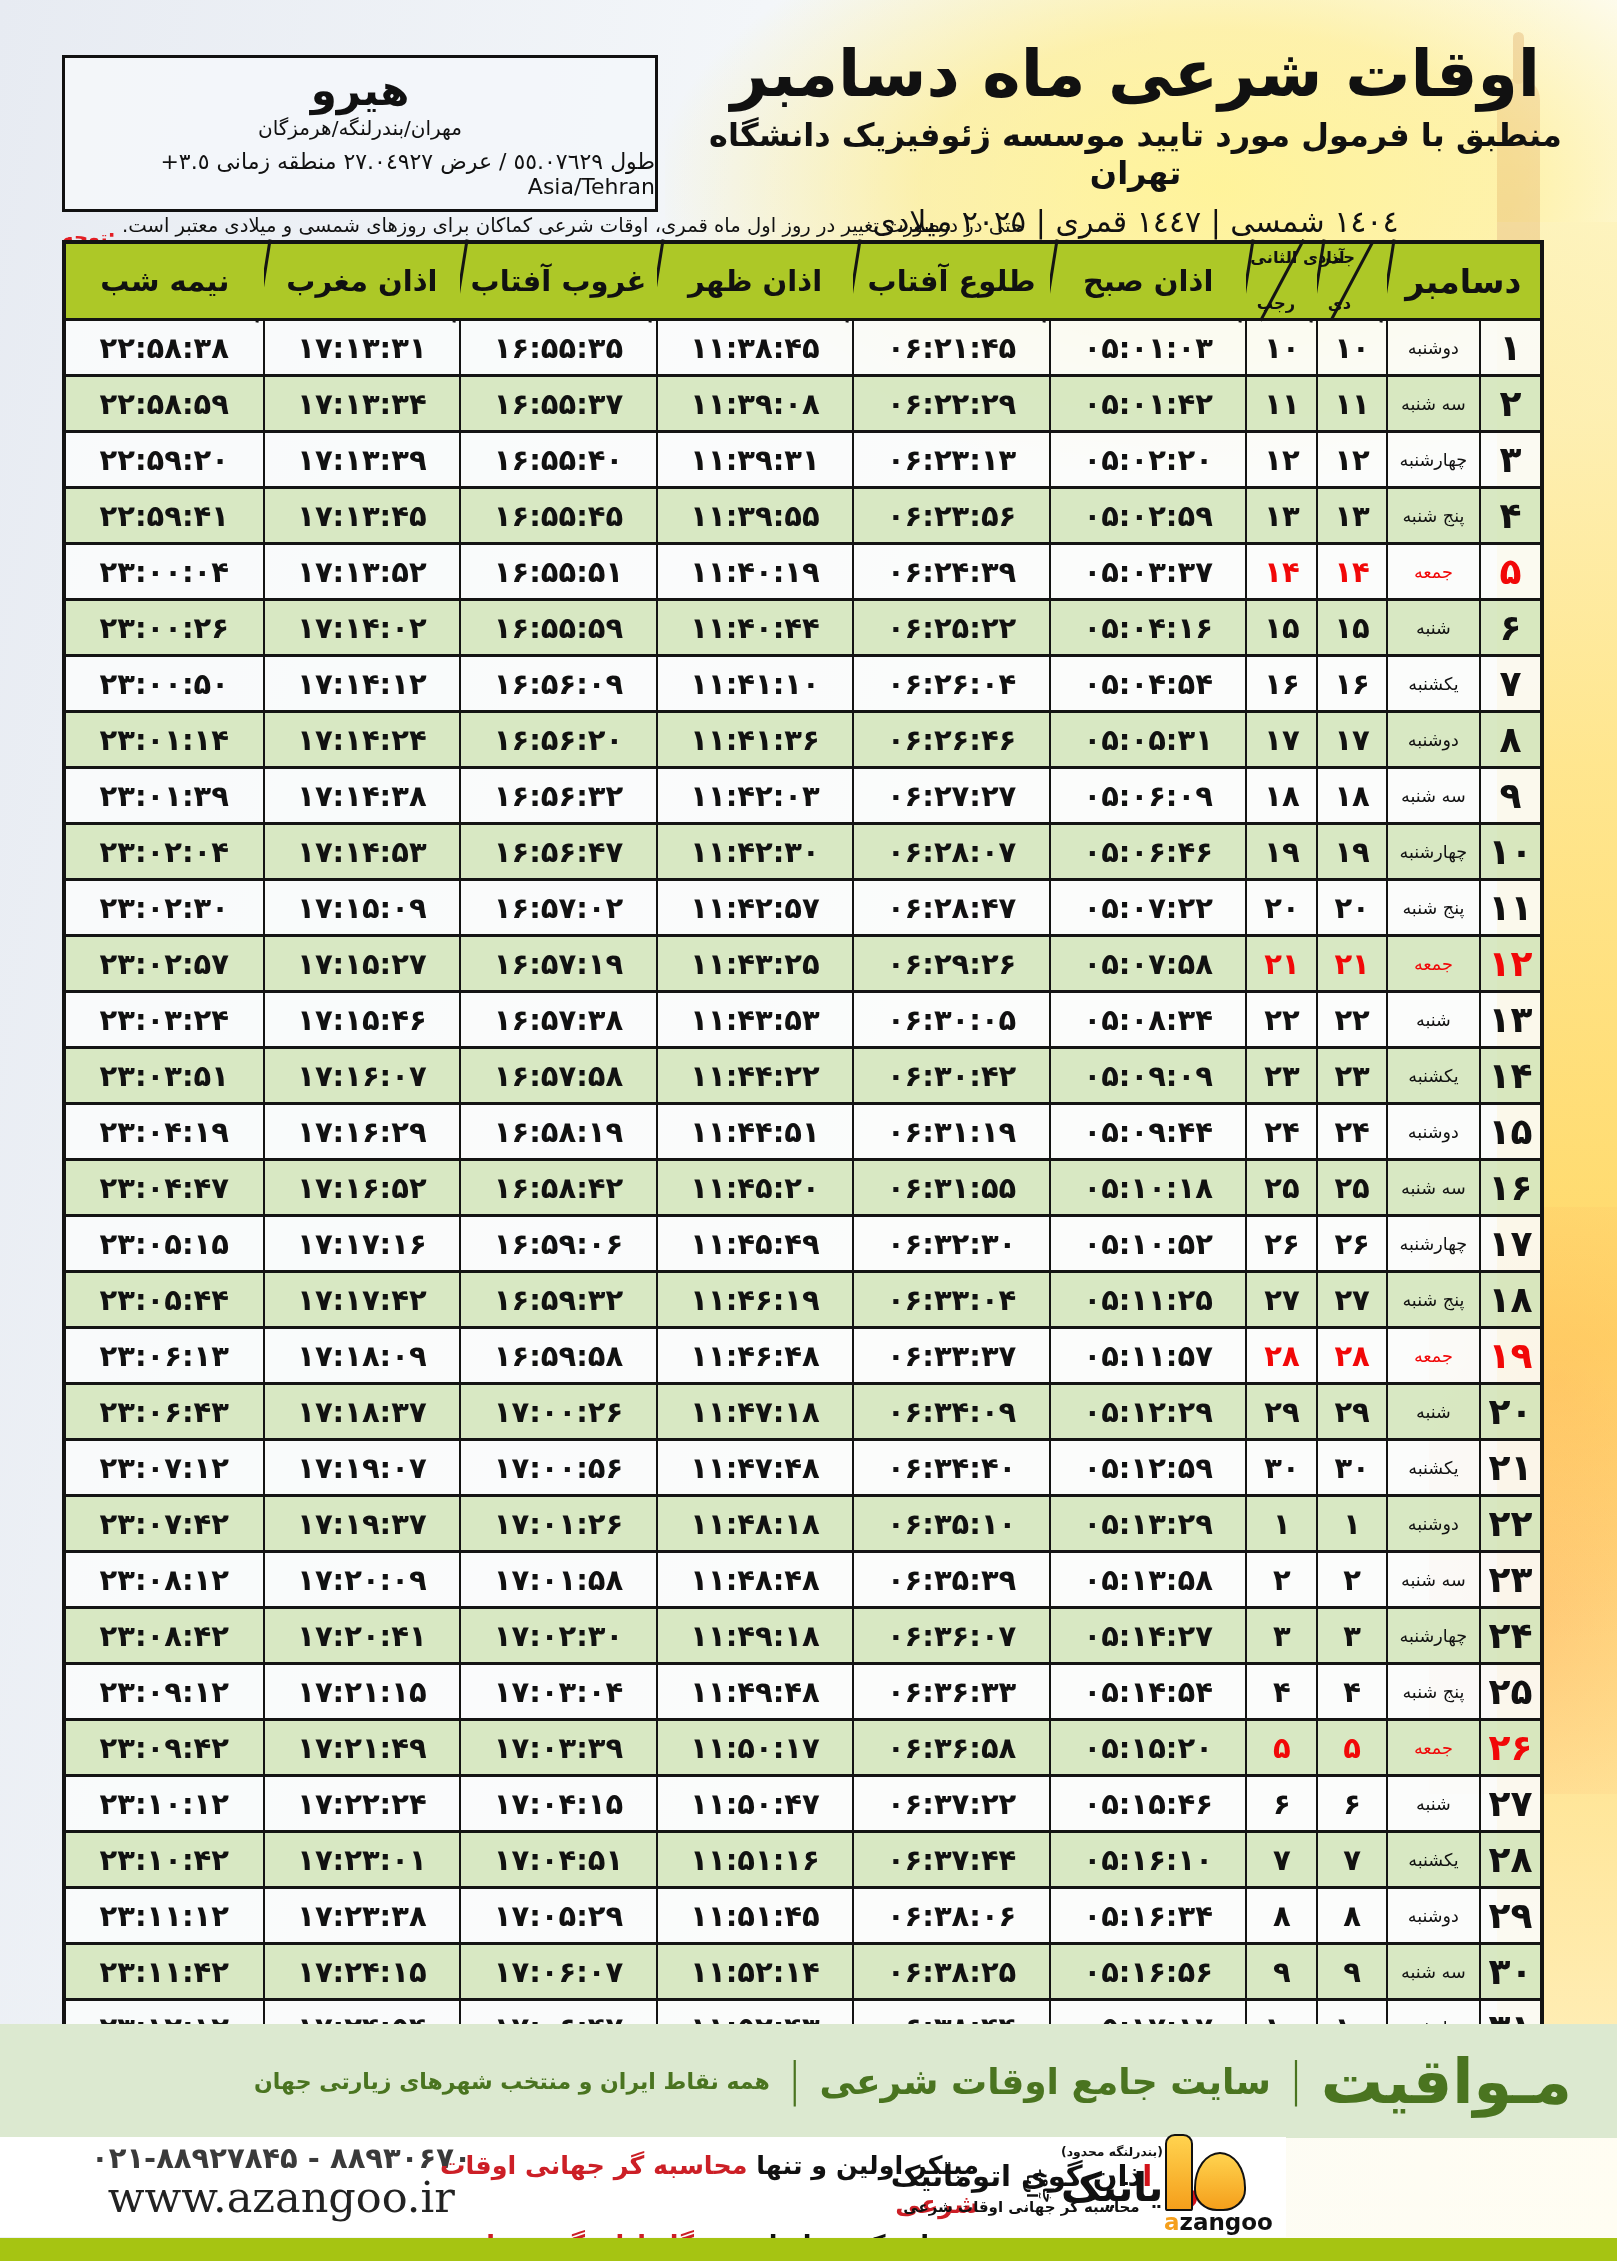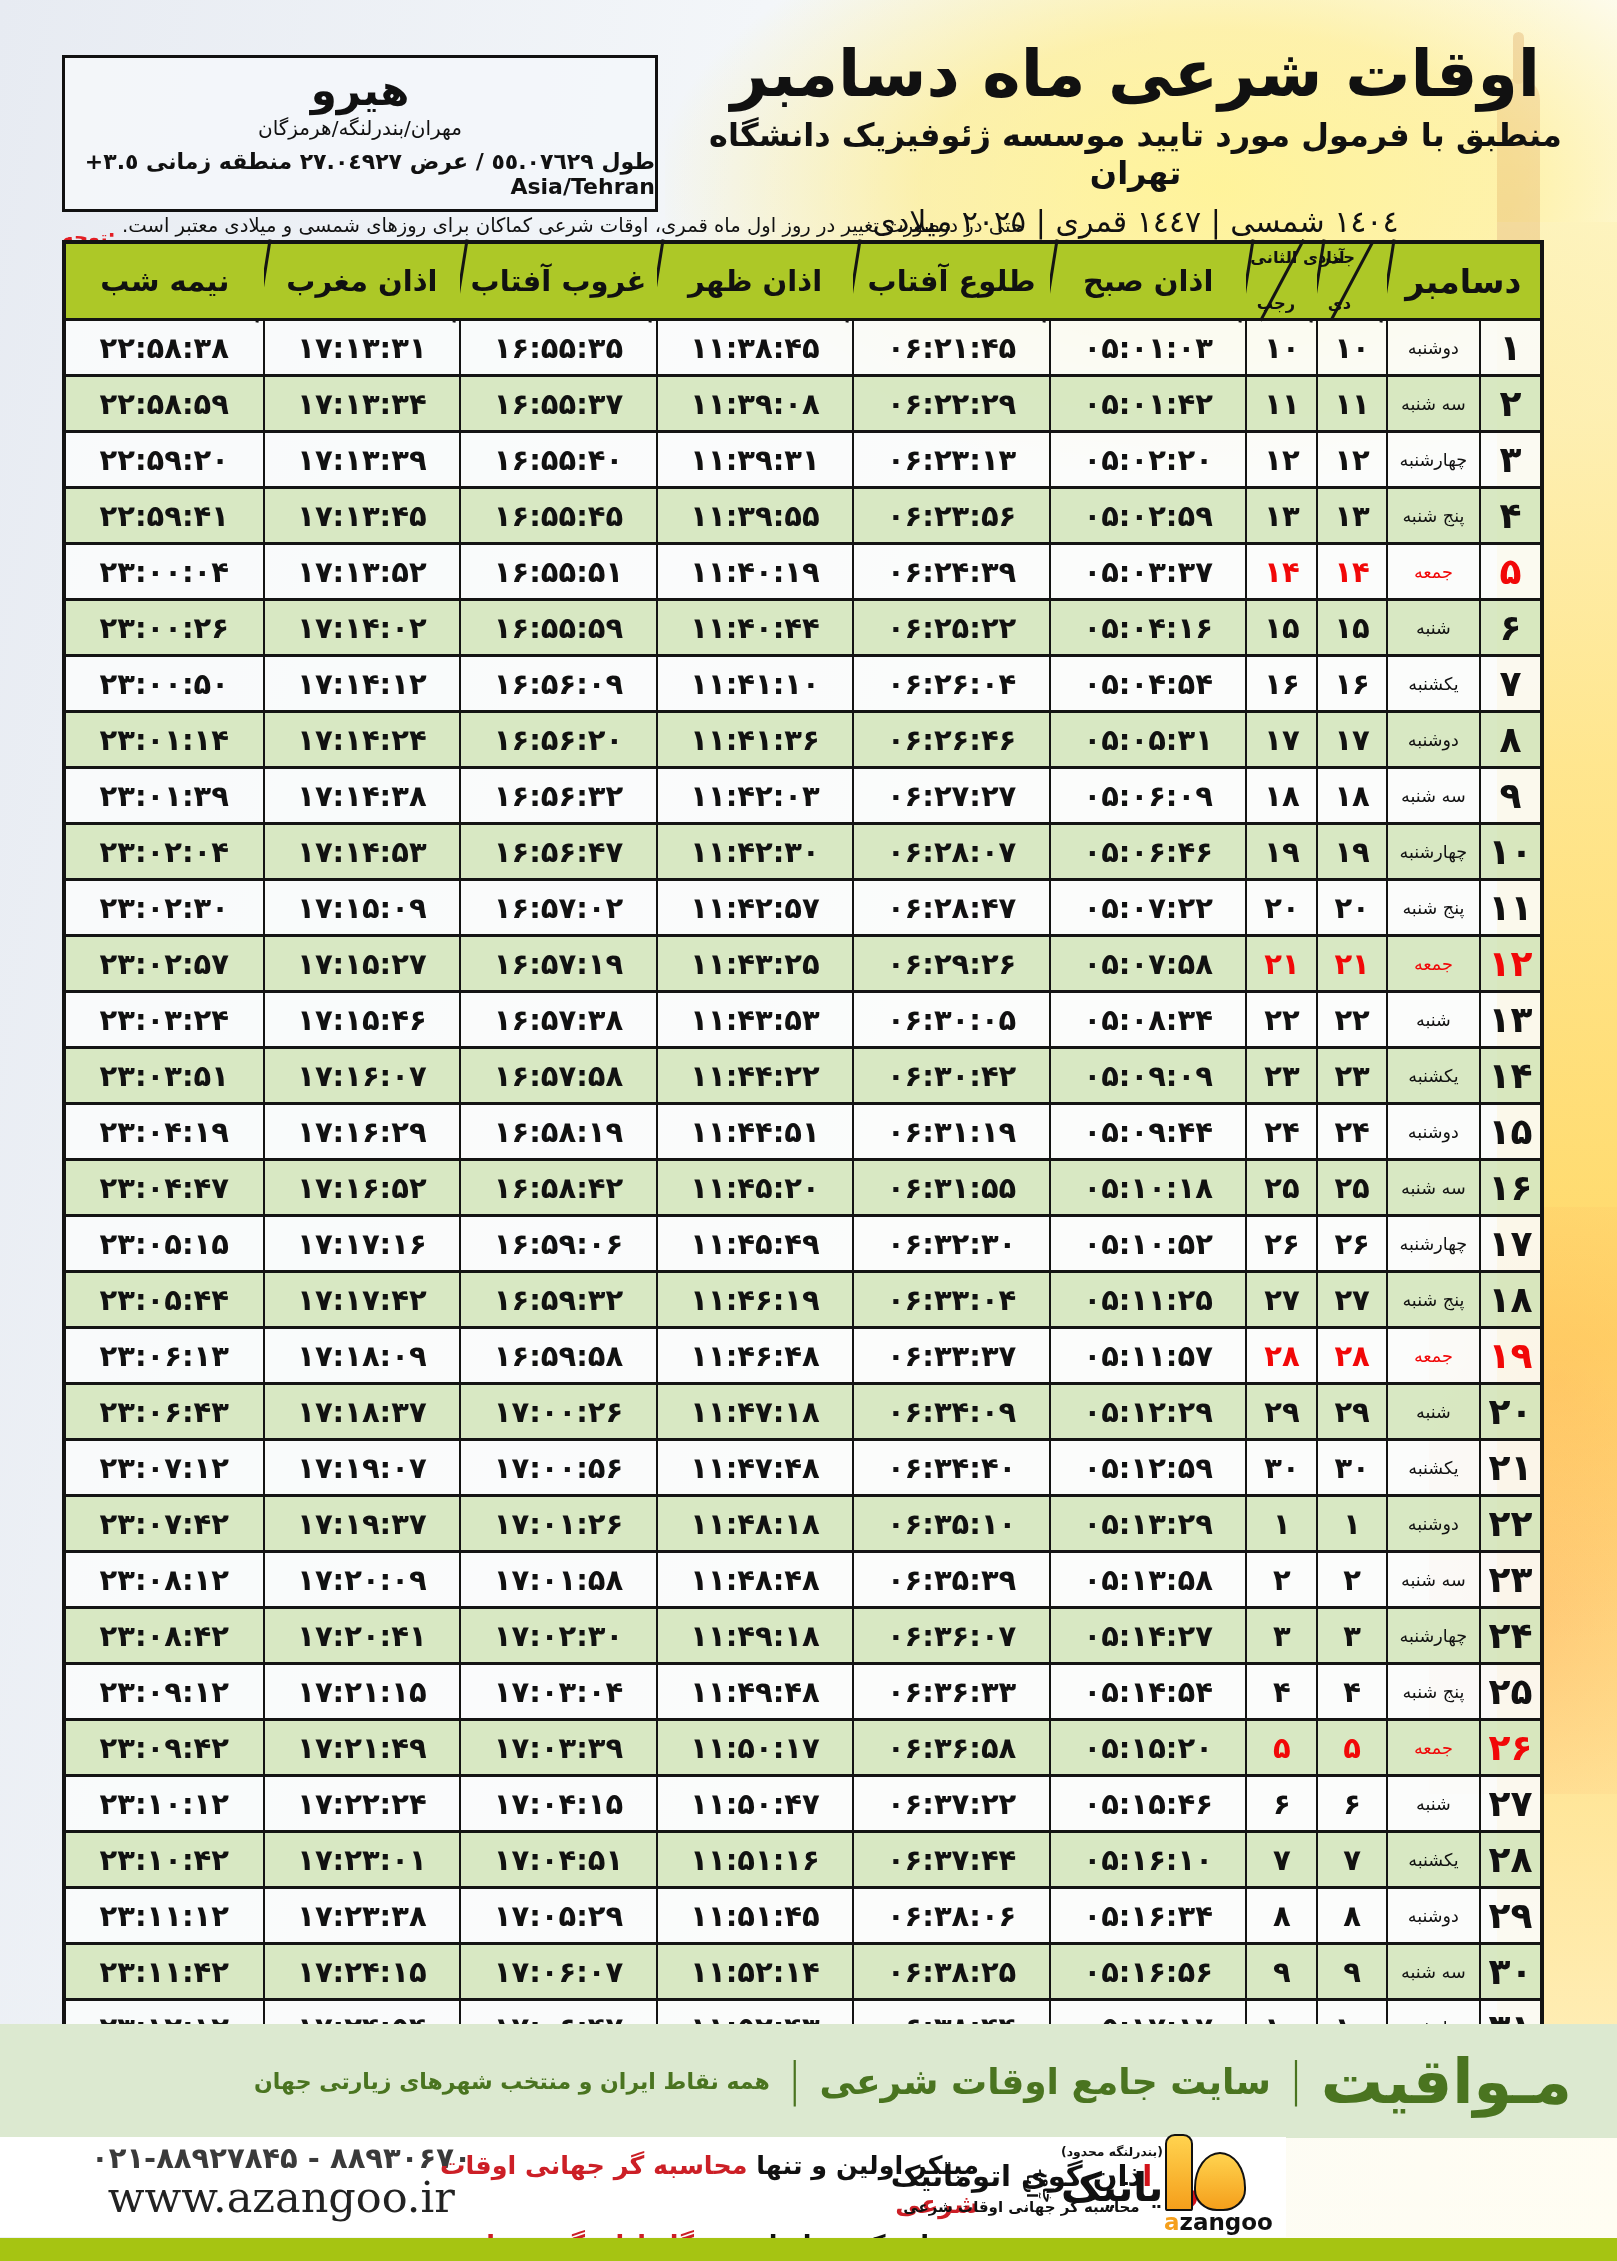--- a/index.html
+++ b/index.html
@@ -15,21 +15,21 @@
         background:linear-gradient(#e8b36a,#d89a4e);opacity:.30;border-radius:21.5px 21.5px 0 0;}
   .minaret-art::after{content:'';position:absolute;left:15.7px;top:-46px;width:11.7px;height:52px;background:#d89a4e;border-radius:5.9px;}
   .flower-art{position:absolute;right:-26px;top:1207px;width:215px;height:587px;
         background:radial-gradient(circle at 60% 30%,rgba(255,170,90,.35),rgba(255,170,90,0) 60%),
                    radial-gradient(circle at 40% 70%,rgba(255,140,80,.28),rgba(255,140,80,0) 60%);}
   
   .loc-box{position:absolute;left:62px;top:55px;width:590px;height:151px;border:3.3px solid #111;
         background:rgba(243,246,250,.92);display:flex;flex-direction:column;align-items:center;justify-content:center;}
   .loc-name{font-size:42px;font-weight:bold;line-height:1.1;}
   .loc-region{font-size:20px;margin-top:2.6px;}
-  .loc-coords{font-size:22px;font-weight:bold;margin-top:9px;}
+  .loc-coords{font-size:22px;font-weight:normal;margin-top:9px;}
   .title-block{position:absolute;right:39px;top:38px;width:887px;text-align:center;}
   .main-title{font-size:65px;font-weight:bold;line-height:1.1;margin:0;}
   .sub-title{font-size:32px;font-weight:bold;margin-top:6.5px;}
   .date-line{font-size:30px;margin-top:11.7px;}
   .note-line{position:absolute;left:62px;top:214px;font-size:19.6px;display:flex;direction:ltr;gap:6.5px;white-space:nowrap;}
   .note-label{color:#e31e24;font-weight:bold;margin-top:12px;}
   
   table.prayer{position:absolute;left:62px;top:240px;width:1482px;border-collapse:collapse;table-layout:fixed;
         border:4.6px solid #141414;}
   thead th{background:#adc827;height:72px;font-weight:bold;position:relative;border-bottom:3.9px solid #141414;vertical-align:middle;}

